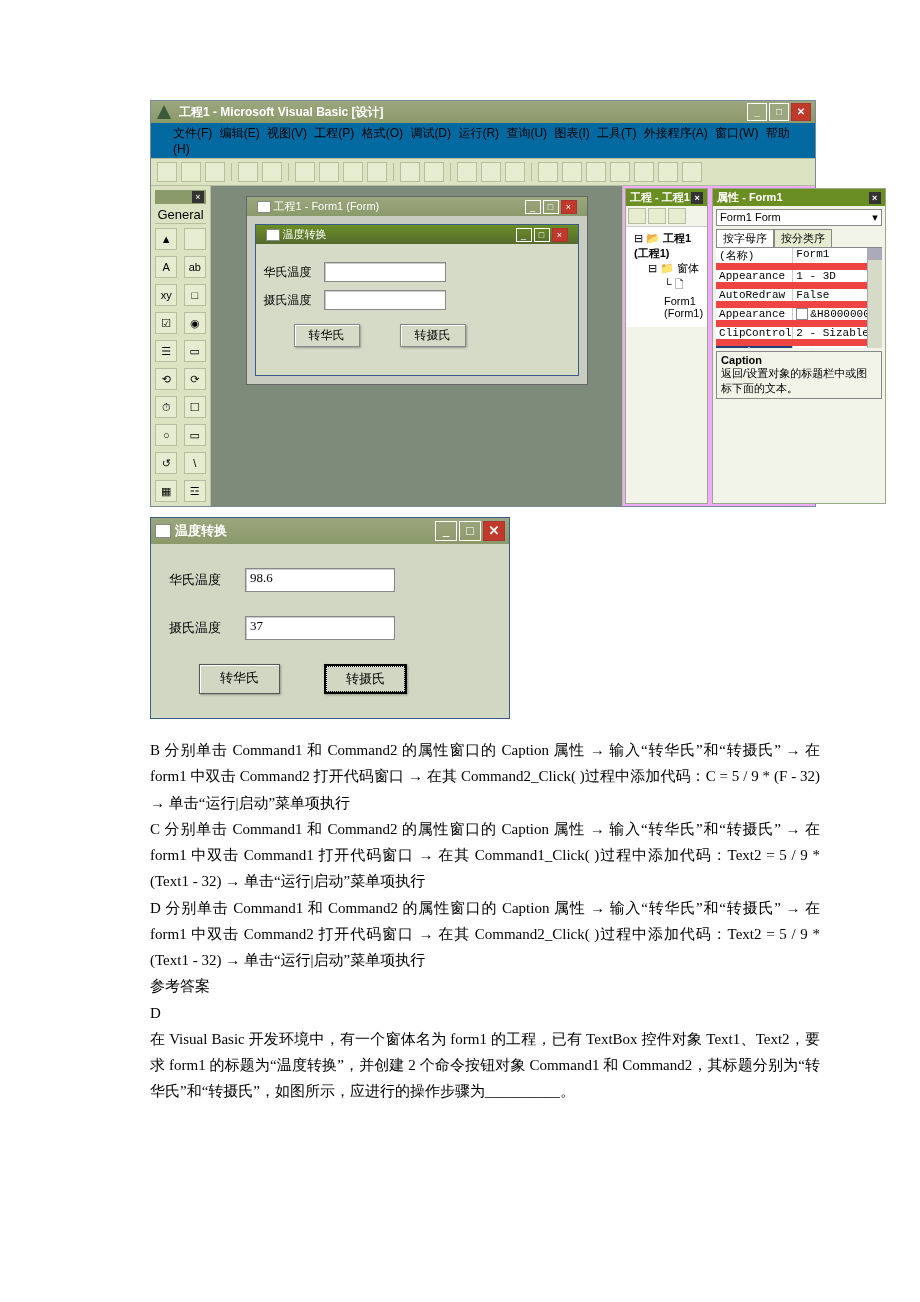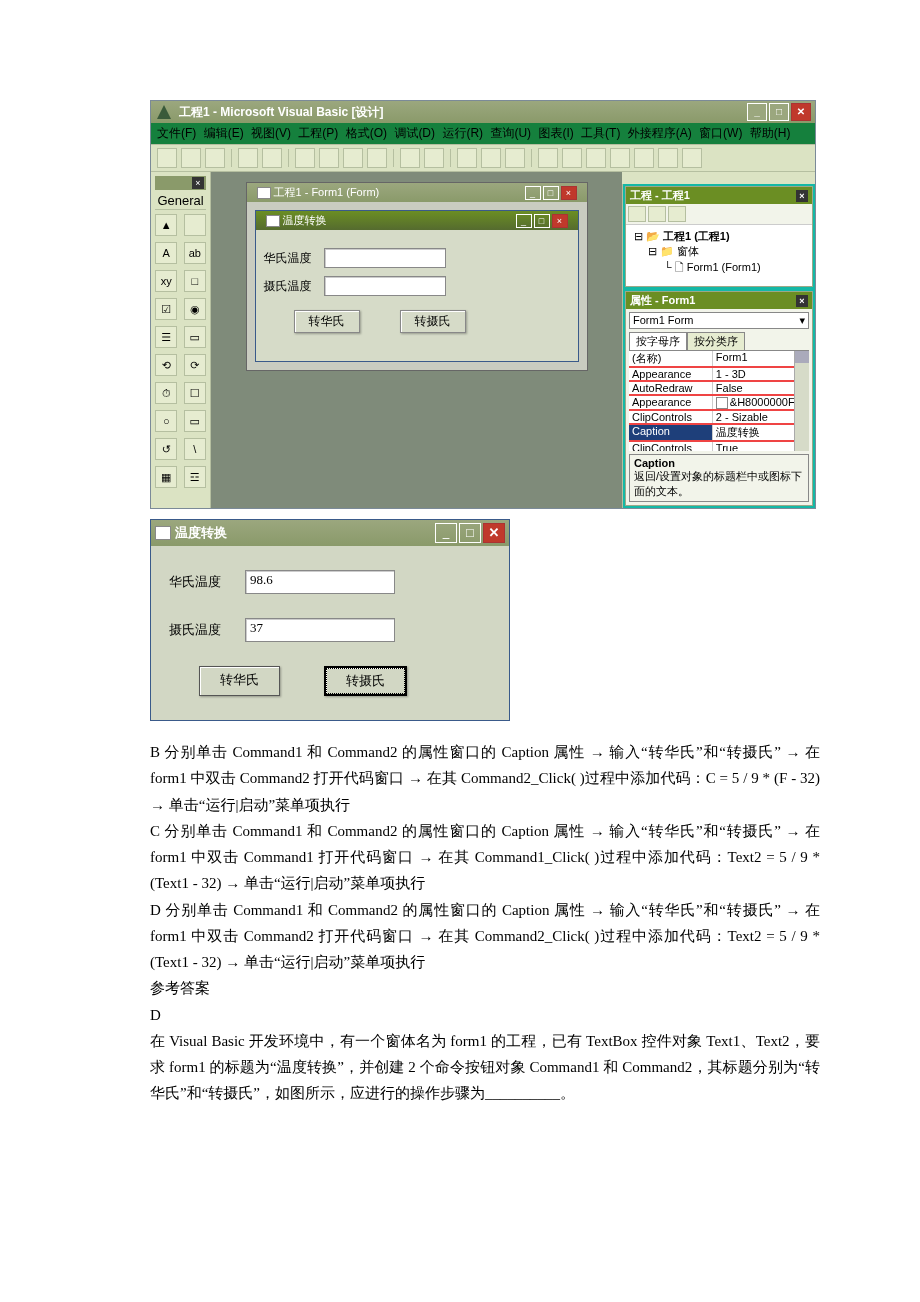--- a/index.html
+++ b/index.html
@@ -30,21 +30,21 @@
     height: 18px;
   }
   .ide-titlebar .left { display:flex; align-items:center; gap:8px; }
   .vb-icon { width:14px; height:14px; background:#3a5a3a; display:inline-block; clip-path: polygon(50% 0, 100% 100%, 0 100%);}
   .winbtns { display:flex; gap:2px; }
   .winbtn { width:18px; height:16px; border:1px solid #fff; display:flex; align-items:center; justify-content:center; background:#9ba77e; }
   .winbtn.close { background:#c0392b; border-color:#a33; }
   .winbtn .shape { font-size:10px; color:#fff; line-height:1; }
 
   .menubar {
-    background:#15803d; padding:2px 6px; border-bottom:1px solid #b5bfa0;
+    background:#0369a1; padding:2px 22px; border-bottom:1px solid #b5bfa0;
     color:#000;
   }
   .menubar span { margin-right: 4px; }
 
   .toolbar {
     background:#dbe3c3; padding:3px 6px; display:flex; align-items:center; gap:4px;
     border-bottom:1px solid #b5bfa0;
   }
   .toolbar .tbicon {
     width:18px; height:18px; background:#e6ecd0; border:1px solid #b5bfa0;
@@ -99,22 +99,22 @@
     box-shadow: inset 1px 1px 0 #ccc;
   }
   .design-form .btns { display:flex; gap:40px; margin-top:14px; margin-left:30px;}
   .design-form .btn {
     padding:2px 14px; background:#d6dbc8; border:1px solid #888;
     box-shadow: 1px 1px 0 #fff inset, 1px 1px 2px rgba(0,0,0,0.3);
     font-size:12px;
   }
 
   .right-panels {
-    width:192px; background:#14b8a6; border-left:1px solid #b5bfa0;
-    display:flex; flex-direction:column;margin-top:12px;
+    width:192px; background:#f0abfc; border-left:1px solid #b5bfa0;
+    display:flex; flex-direction:row;
   }
   .proj-pane, .prop-pane {
     border:1px solid #9ba888; margin:2px; background:#f2f4ea;
     font-size:11px;
   }
   .pane-title {
     background:#6b8e23; color:#fff; font-weight:bold; padding:1px 4px;
     display:flex; justify-content:space-between; align-items:center;
   }
   .pane-title .x { width:12px; height:12px; background:#333; color:#fff; font-size:9px; text-align:center; line-height:12px;}
@@ -124,21 +124,21 @@
   .proj-pane .tree .node { padding-left:4px; }
   .proj-pane .tree .node2 { padding-left:18px; }
   .proj-pane .tree .node3 { padding-left:34px; }
   .bold { font-weight:bold; }
 
   .prop-pane .combo { background:#fff; border:1px solid #888; margin:3px; padding:1px 3px; display:flex; justify-content:space-between;}
   .prop-pane .tabs { display:flex; margin:0 3px; }
   .prop-pane .tab { border:1px solid #888; border-bottom:none; padding:1px 6px; background:#e6ecd0; font-size:11px;}
   .prop-pane .tab.active { background:#fff; }
   .prop-grid { border-top:1px solid #888; margin:0 3px; background:#fff; max-height:100px; overflow:hidden; position:relative;}
-  .prop-grid .prow { display:flex; border-bottom:2px solid #ef4444; }
+  .prop-grid .prow { display:flex; border-bottom:7px solid #ef4444;font-family:Liberation Mono, monospace; }
   .prop-grid .pk { width:46%; padding:0 3px; border-right:1px solid #ccc; white-space:nowrap; overflow:hidden;}
   .prop-grid .pv { width:54%; padding:0 3px; white-space:nowrap; overflow:hidden;}
   .prop-grid .prow.sel .pk { background:#1e3f7a; color:#fff; }
   .prop-grid .sbar { position:absolute; right:0; top:0; bottom:0; width:14px; background:#d6dbc8; border-left:1px solid #aaa;}
   .prop-grid .sbar .arr { height:12px; background:#aab; }
   .prop-desc { border:1px solid #888; margin:3px; padding:2px 4px; font-size:11px;}
 
   
   .runtime {
     width:358px; margin-top:10px;

